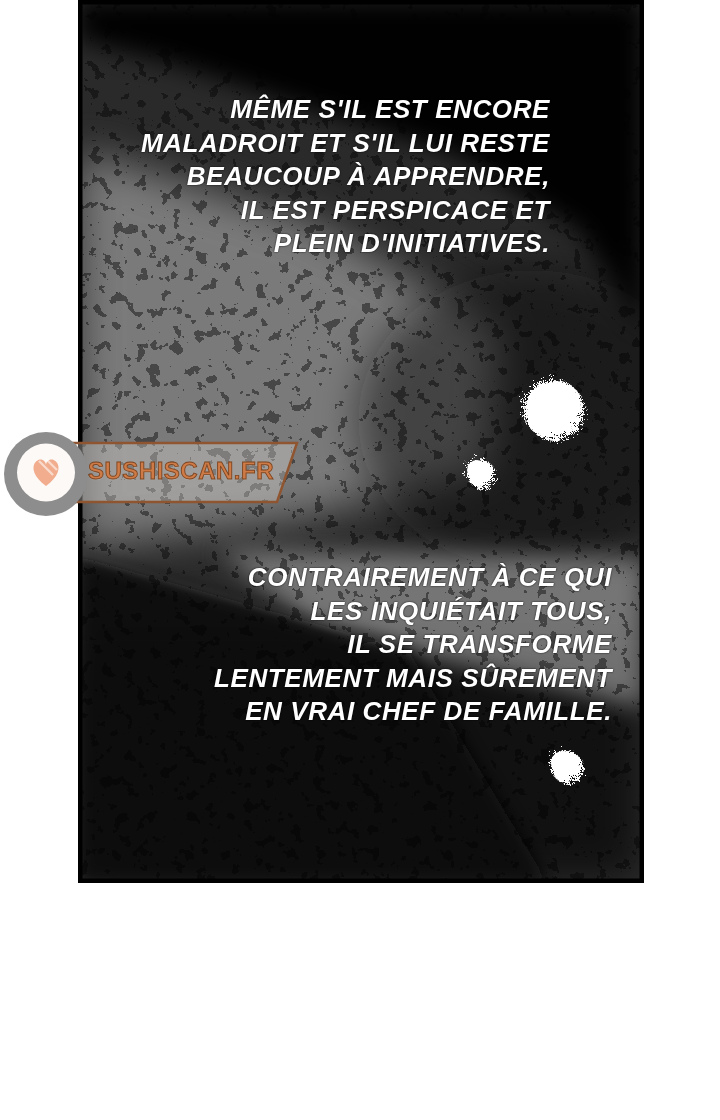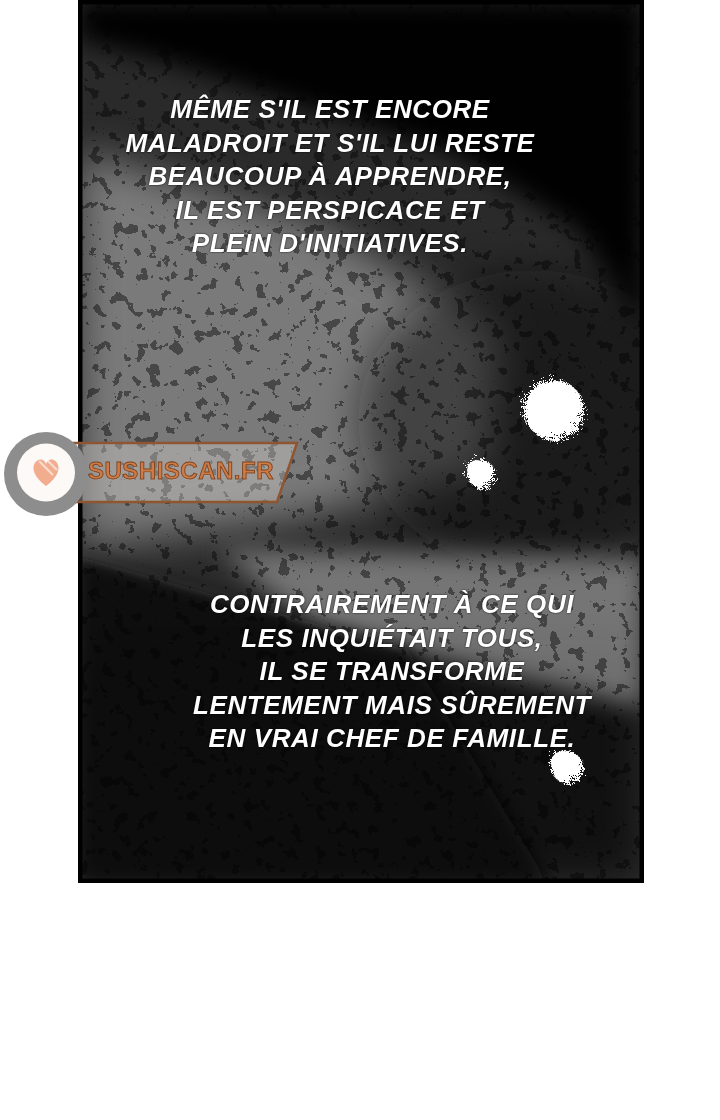--- a/index.html
+++ b/index.html
@@ -9,25 +9,25 @@
   }
   .panel{
     position:absolute;left:78px;top:0;width:566px;height:883px;
     background:#000;overflow:hidden;z-index:1;
   }
   .panel svg{display:block;width:566px;height:883px;}
   .speech{
     position:absolute;z-index:3;width:440px;
     color:#ffffff;font-weight:bold;font-style:italic;
     font-size:26px;line-height:33.5px;letter-spacing:0.6px;
-    text-align:center;white-space:pre-line;
+    text-align:right;white-space:pre-line;
     text-shadow:0 0 2px rgba(0,0,0,0.65), 0 0 1px rgba(0,0,0,0.8);
   }
   .speech-1{left:110px;top:93px;}
-  .speech-2{left:172px;top:588px;}
+  .speech-2{left:172px;top:561px;}
   .wm-banner-svg{position:absolute;left:70px;top:441px;z-index:4;}
   .wm-label{
     position:absolute;left:88px;top:457px;width:186px;z-index:4;
     text-align:right;font-weight:bold;font-size:24px;letter-spacing:0.5px;
     color:#ce7b47;-webkit-text-stroke:0.9px #7e441f;
     text-shadow:0 1px 1px rgba(255,255,255,0.2);
     font-family:"Liberation Sans", sans-serif;
   }
   .wm-logo-svg{position:absolute;left:2px;top:429px;z-index:5;}
 </style>

